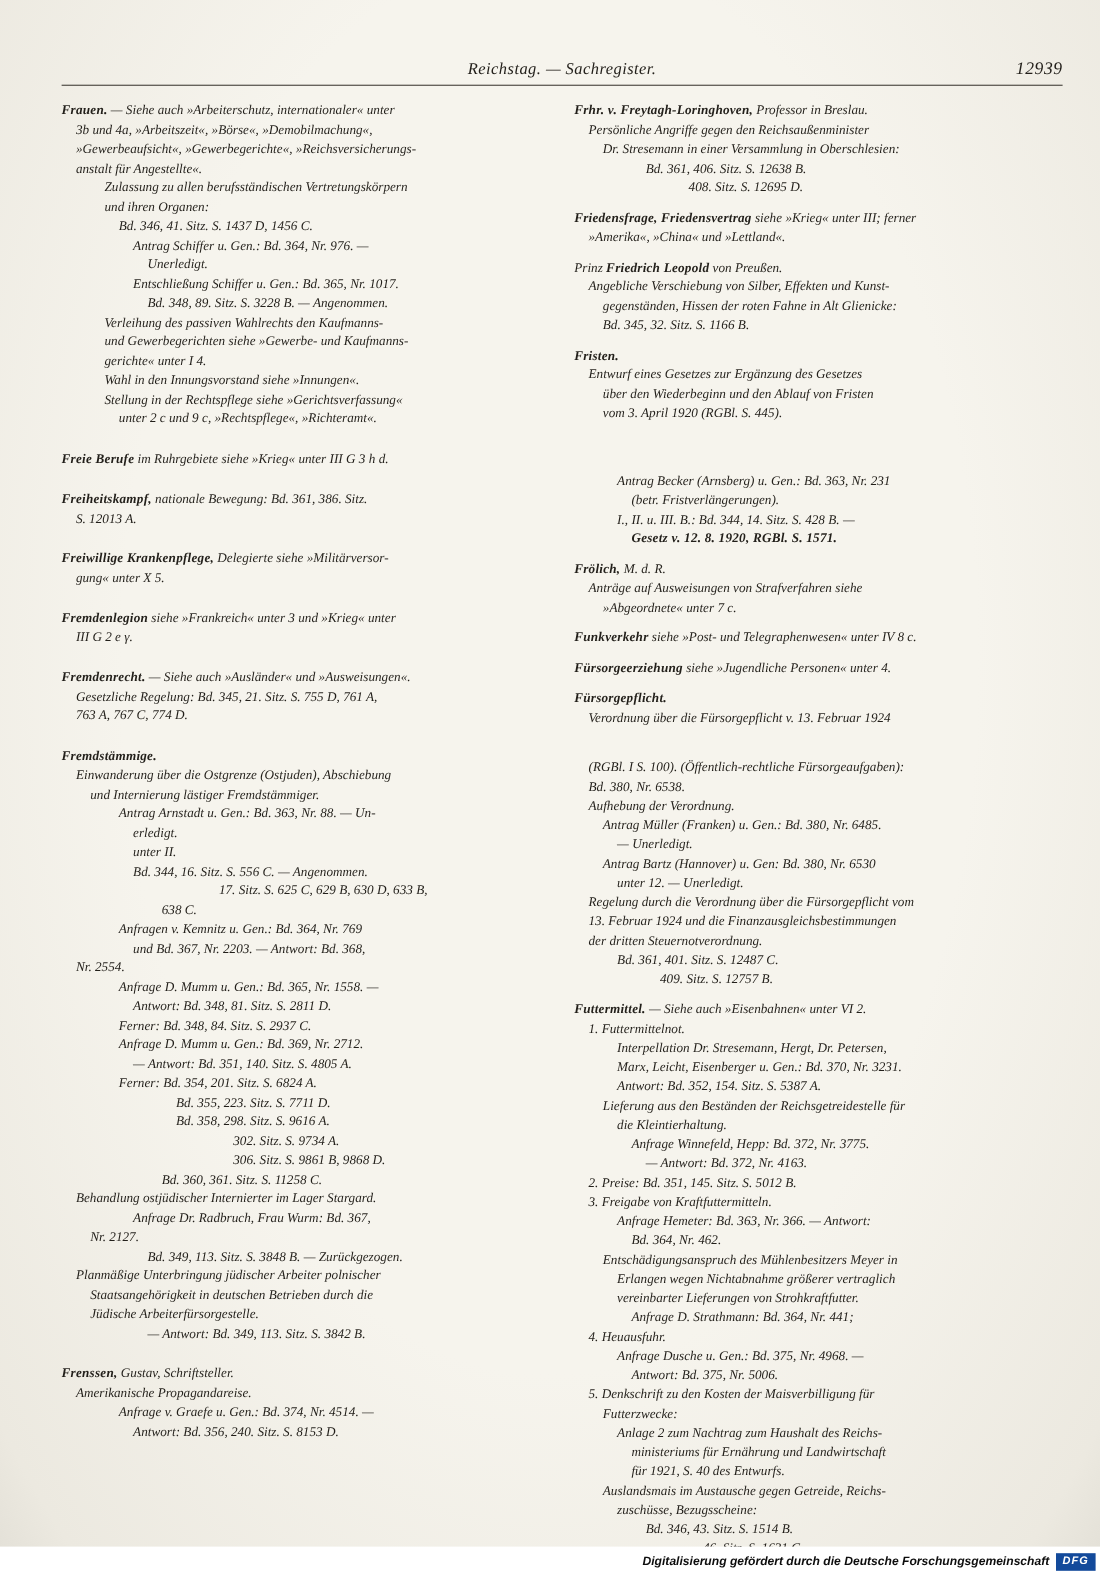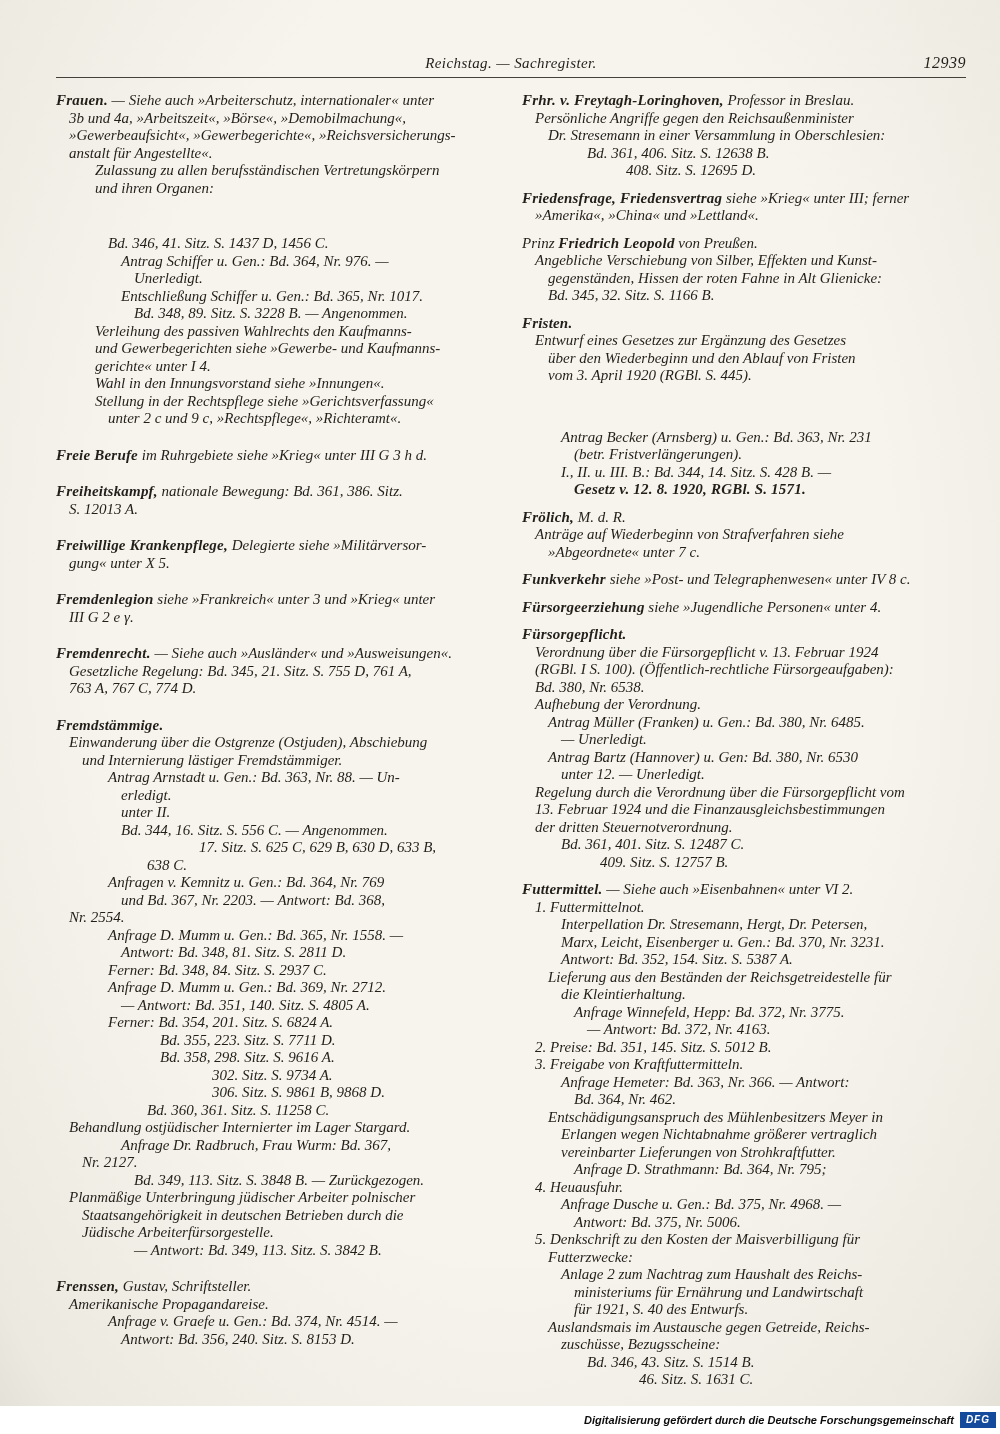--- a/index.html
+++ b/index.html
@@ -16,21 +16,21 @@
     display:flex; align-items:baseline;
     border-bottom:1.5px solid #44403a; padding-bottom:5px;
   }
   .header-side { width:130px; }
   .header-center { flex:1; text-align:center; font-size:15px; letter-spacing:.4px; }
   .page-number { width:130px; text-align:right; font-size:16px; letter-spacing:.5px; }
   .columns {
     position:absolute; top:92px; left:56px; width:910px;
     display:flex; gap:22px;
   }
-  .col { width:444px; font-size:15px; line-height:17.5px; overflow:hidden; }
+  .col { width:444px; font-size:12px; line-height:17.5px; overflow:hidden; }
   .col-left .block { margin-bottom:19px; }
   .col-right .block { margin-bottom:10px; }
   .line { white-space:nowrap; }
   .hw { font-weight:700; letter-spacing:.2px; }
   .footer-band {
     position:absolute; left:0; bottom:0; width:1000px; height:28px;
     background:#ffffff; display:flex; justify-content:flex-end; align-items:center;
   }
   .footer {
     display:flex; align-items:center; gap:6px; padding-right:4px;
@@ -57,21 +57,21 @@
 
   <div class="columns">
     <div class="col col-left" id="col-left">
         <div class="block">
           <div class="line" style="padding-left: 0px;"><span class="hw">Frauen.</span><span> — Siehe auch »Arbeiterschutz, internationaler« unter</span></div>
           <div class="line" style="padding-left: 13px;"><span>3b und 4a, »Arbeitszeit«, »Börse«, »Demobilmachung«,</span></div>
           <div class="line" style="padding-left: 13px;"><span>»Gewerbeaufsicht«, »Gewerbegerichte«, »Reichsversicherungs-</span></div>
           <div class="line" style="padding-left: 13px;"><span>anstalt für Angestellte«.</span></div>
           <div class="line" style="padding-left: 39px;"><span>Zulassung zu allen berufsständischen Vertretungskörpern</span></div>
           <div class="line" style="padding-left: 39px;"><span>und ihren Organen:</span></div>
-          <div class="line" style="padding-left: 52px; margin-top: 38px;"><span>Bd. 346, 41. Sitz. S. 1437 D, 1456 C.</span></div>
+          <div class="line" style="padding-left: 52px;"><span>Bd. 346, 41. Sitz. S. 1437 D, 1456 C.</span></div>
           <div class="line" style="padding-left: 65px;"><span>Antrag Schiffer u. Gen.: Bd. 364, Nr. 976. —</span></div>
           <div class="line" style="padding-left: 78px;"><span>Unerledigt.</span></div>
           <div class="line" style="padding-left: 65px;"><span>Entschließung Schiffer u. Gen.: Bd. 365, Nr. 1017.</span></div>
           <div class="line" style="padding-left: 78px;"><span>Bd. 348, 89. Sitz. S. 3228 B. — Angenommen.</span></div>
           <div class="line" style="padding-left: 39px;"><span>Verleihung des passiven Wahlrechts den Kaufmanns-</span></div>
           <div class="line" style="padding-left: 39px;"><span>und Gewerbegerichten siehe »Gewerbe- und Kaufmanns-</span></div>
           <div class="line" style="padding-left: 39px;"><span>gerichte« unter I 4.</span></div>
           <div class="line" style="padding-left: 39px;"><span>Wahl in den Innungsvorstand siehe »Innungen«.</span></div>
           <div class="line" style="padding-left: 39px;"><span>Stellung in der Rechtspflege siehe »Gerichtsverfassung«</span></div>
           <div class="line" style="padding-left: 52px;"><span>unter 2 c und 9 c, »Rechtspflege«, »Richteramt«.</span></div>
@@ -159,33 +159,33 @@
           <div class="line" style="padding-left: 13px;"><span>Entwurf eines Gesetzes zur Ergänzung des Gesetzes</span></div>
           <div class="line" style="padding-left: 26px;"><span>über den Wiederbeginn und den Ablauf von Fristen</span></div>
           <div class="line" style="padding-left: 26px;"><span>vom 3. April 1920 (RGBl. S. 445).</span></div>
           <div class="line" style="padding-left: 39px; margin-top: 44px;"><span>Antrag Becker (Arnsberg) u. Gen.: Bd. 363, Nr. 231</span></div>
           <div class="line" style="padding-left: 52px;"><span>(betr. Fristverlängerungen).</span></div>
           <div class="line" style="padding-left: 39px;"><span>I., II. u. III. B.: Bd. 344, 14. Sitz. S. 428 B. —</span></div>
           <div class="line" style="padding-left: 52px;"><span class="hw">Gesetz v. 12. 8. 1920, RGBl. S. 1571.</span></div>
         </div>
         <div class="block">
           <div class="line" style="padding-left: 0px;"><span class="hw">Frölich,</span><span> M. d. R.</span></div>
-          <div class="line" style="padding-left: 13px;"><span>Anträge auf Wiederbeginn von Strafverfahren siehe</span></div>
+          <div class="line" style="padding-left: 13px;"><span>Anträge auf Ausweisungen von Strafverfahren siehe</span></div>
           <div class="line" style="padding-left: 26px;"><span>»Abgeordnete« unter 7 c.</span></div>
         </div>
         <div class="block">
           <div class="line" style="padding-left: 0px;"><span class="hw">Funkverkehr</span><span> siehe »Post- und Telegraphenwesen« unter IV 8 c.</span></div>
         </div>
         <div class="block">
           <div class="line" style="padding-left: 0px;"><span class="hw">Fürsorgeerziehung</span><span> siehe »Jugendliche Personen« unter 4.</span></div>
         </div>
         <div class="block">
           <div class="line" style="padding-left: 0px;"><span class="hw">Fürsorgepflicht.</span></div>
           <div class="line" style="padding-left: 13px;"><span>Verordnung über die Fürsorgepflicht v. 13. Februar 1924</span></div>
-          <div class="line" style="padding-left: 13px;"><span>(RGBl. I S. 100).  (Öffentlich-rechtliche Fürsorgeaufgaben):</span></div>
+          <div class="line" style="padding-left: 13px; margin-top: 28px;"><span>(RGBl. I S. 100).  (Öffentlich-rechtliche Fürsorgeaufgaben):</span></div>
           <div class="line" style="padding-left: 13px;"><span>Bd. 380, Nr. 6538.</span></div>
           <div class="line" style="padding-left: 13px;"><span>Aufhebung der Verordnung.</span></div>
           <div class="line" style="padding-left: 26px;"><span>Antrag Müller (Franken) u. Gen.: Bd. 380, Nr. 6485.</span></div>
           <div class="line" style="padding-left: 39px;"><span>— Unerledigt.</span></div>
           <div class="line" style="padding-left: 26px;"><span>Antrag Bartz (Hannover) u. Gen: Bd. 380, Nr. 6530</span></div>
           <div class="line" style="padding-left: 39px;"><span>unter 12. — Unerledigt.</span></div>
           <div class="line" style="padding-left: 13px;"><span>Regelung durch die Verordnung über die Fürsorgepflicht vom</span></div>
           <div class="line" style="padding-left: 13px;"><span>13. Februar 1924 und die Finanzausgleichsbestimmungen</span></div>
           <div class="line" style="padding-left: 13px;"><span>der dritten Steuernotverordnung.</span></div>
           <div class="line" style="padding-left: 39px;"><span>Bd. 361, 401. Sitz. S. 12487 C.</span></div>
@@ -201,21 +201,21 @@
           <div class="line" style="padding-left: 39px;"><span>die Kleintierhaltung.</span></div>
           <div class="line" style="padding-left: 52px;"><span>Anfrage Winnefeld, Hepp: Bd. 372, Nr. 3775.</span></div>
           <div class="line" style="padding-left: 65px;"><span>— Antwort: Bd. 372, Nr. 4163.</span></div>
           <div class="line" style="padding-left: 13px;"><span>2. Preise: Bd. 351, 145. Sitz. S. 5012 B.</span></div>
           <div class="line" style="padding-left: 13px;"><span>3. Freigabe von Kraftfuttermitteln.</span></div>
           <div class="line" style="padding-left: 39px;"><span>Anfrage Hemeter: Bd. 363, Nr. 366. — Antwort:</span></div>
           <div class="line" style="padding-left: 52px;"><span>Bd. 364, Nr. 462.</span></div>
           <div class="line" style="padding-left: 26px;"><span>Entschädigungsanspruch des Mühlenbesitzers Meyer in</span></div>
           <div class="line" style="padding-left: 39px;"><span>Erlangen wegen Nichtabnahme größerer vertraglich</span></div>
           <div class="line" style="padding-left: 39px;"><span>vereinbarter Lieferungen von Strohkraftfutter.</span></div>
-          <div class="line" style="padding-left: 52px;"><span>Anfrage D. Strathmann: Bd. 364, Nr. 795;</span></div>
+          <div class="line" style="padding-left: 52px;"><span>Anfrage D. Strathmann: Bd. 364, Nr. 441;</span></div>
           <div class="line" style="padding-left: 13px;"><span>4. Heuausfuhr.</span></div>
           <div class="line" style="padding-left: 39px;"><span>Anfrage Dusche u. Gen.: Bd. 375, Nr. 4968. —</span></div>
           <div class="line" style="padding-left: 52px;"><span>Antwort: Bd. 375, Nr. 5006.</span></div>
           <div class="line" style="padding-left: 13px;"><span>5. Denkschrift zu den Kosten der Maisverbilligung für</span></div>
           <div class="line" style="padding-left: 26px;"><span>Futterzwecke:</span></div>
           <div class="line" style="padding-left: 39px;"><span>Anlage 2 zum Nachtrag zum Haushalt des Reichs-</span></div>
           <div class="line" style="padding-left: 52px;"><span>ministeriums für Ernährung und Landwirtschaft</span></div>
           <div class="line" style="padding-left: 52px;"><span>für 1921, S. 40 des Entwurfs.</span></div>
           <div class="line" style="padding-left: 26px;"><span>Auslandsmais im Austausche gegen Getreide, Reichs-</span></div>
           <div class="line" style="padding-left: 39px;"><span>zuschüsse, Bezugsscheine:</span></div>

